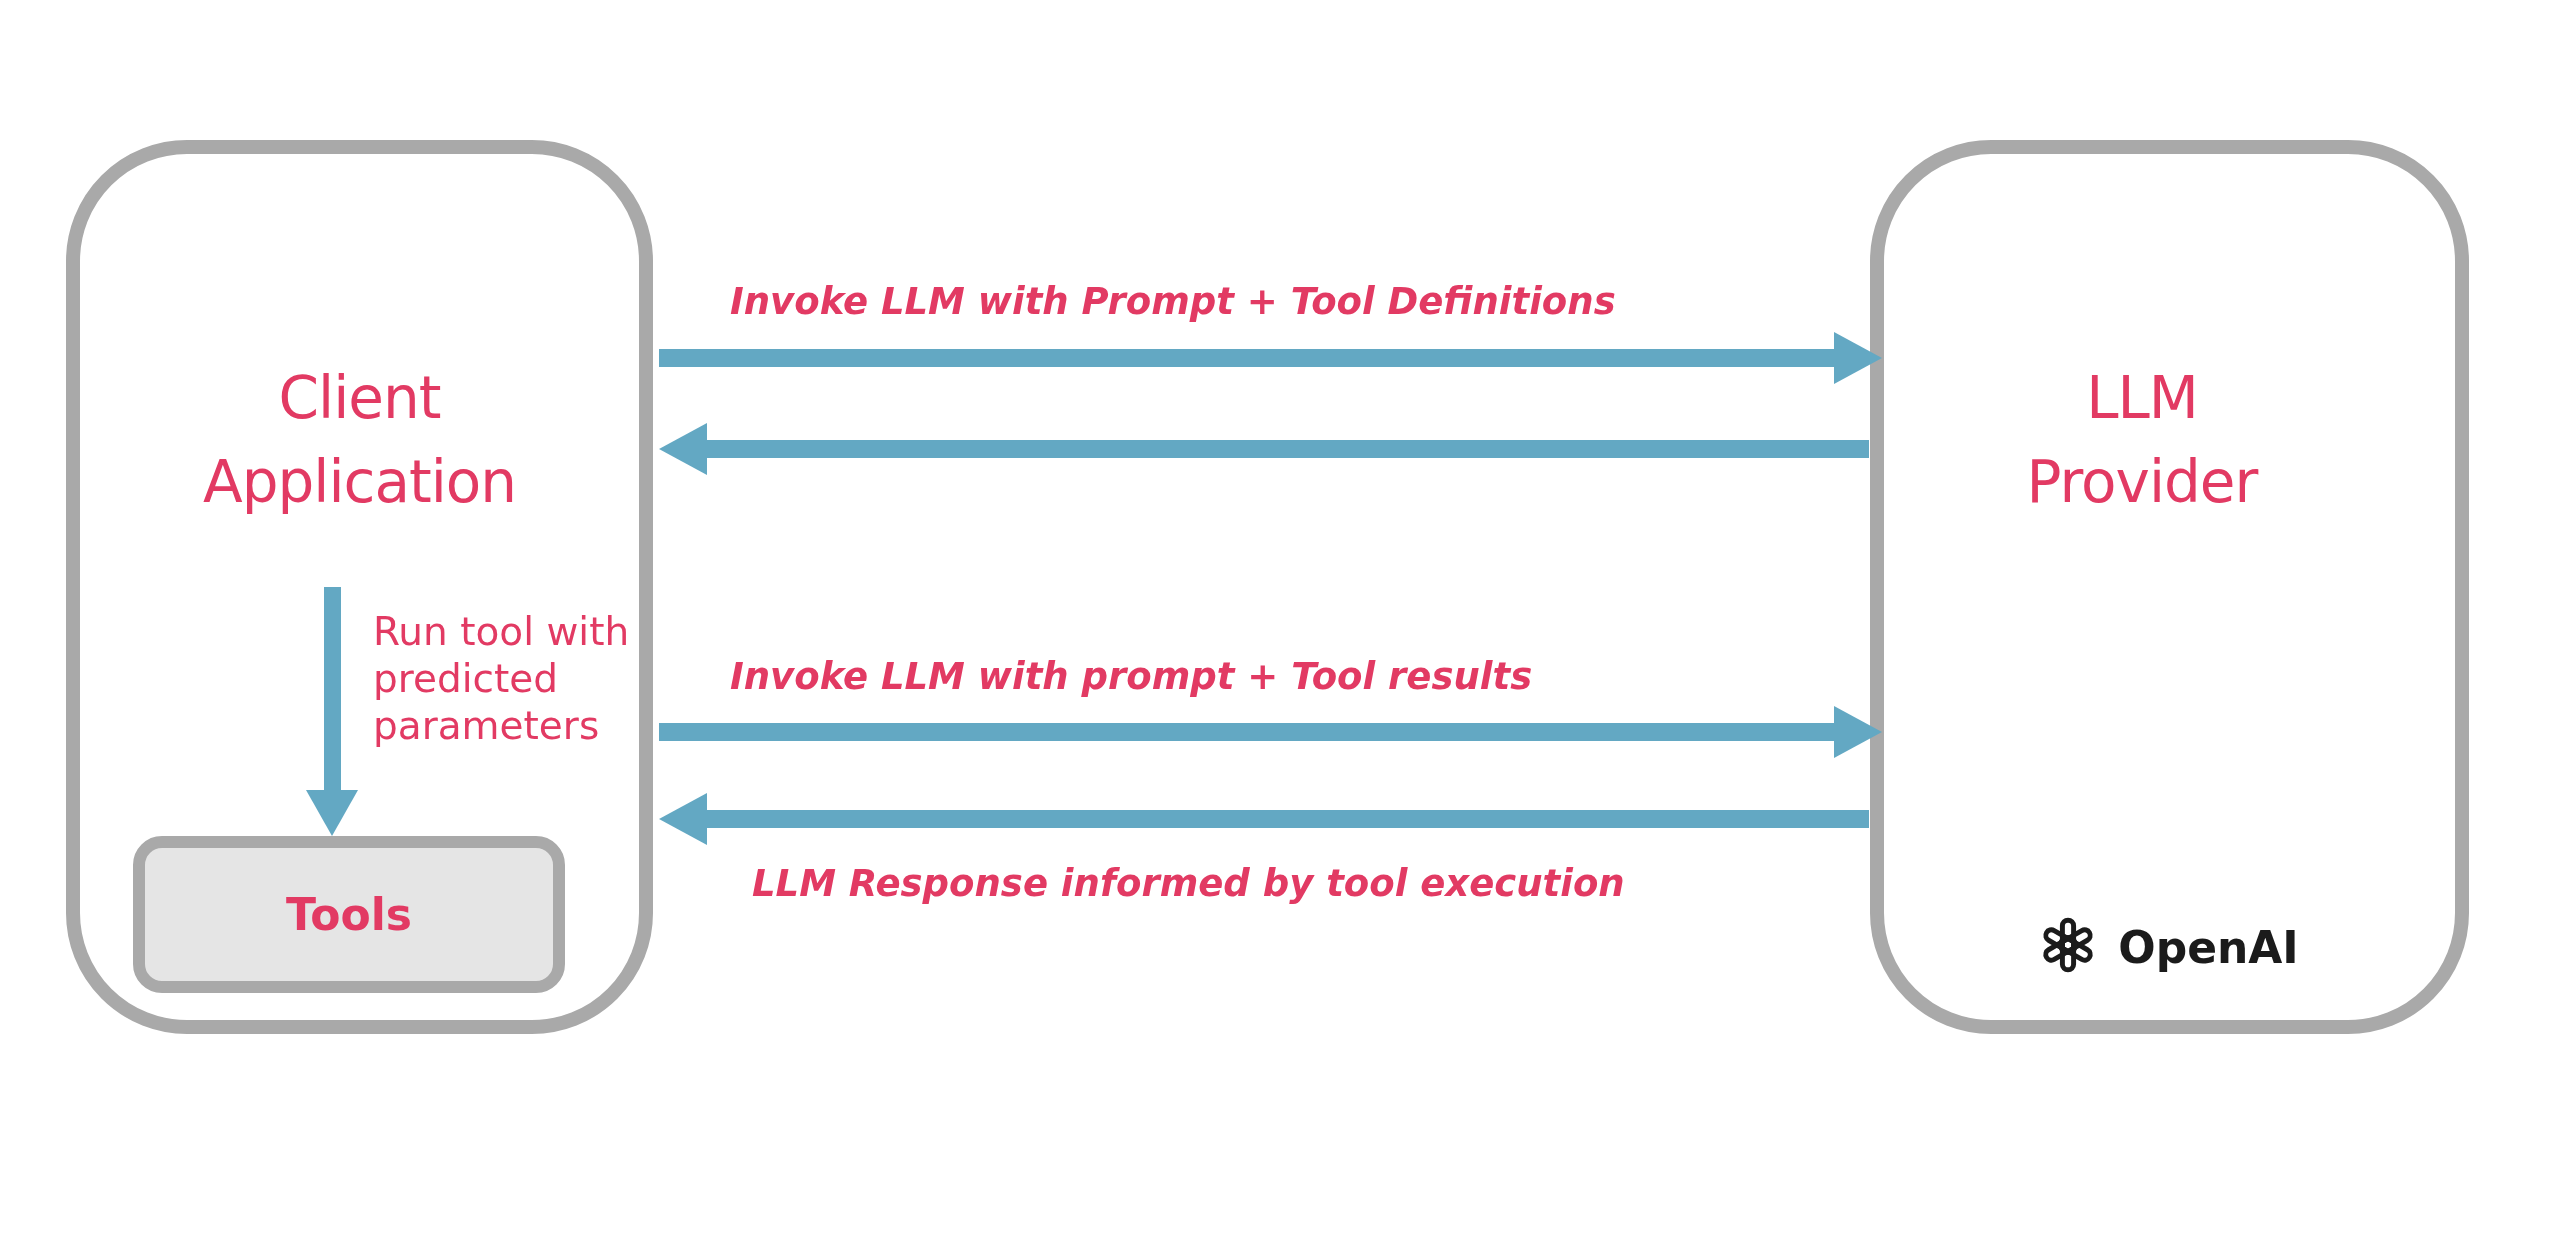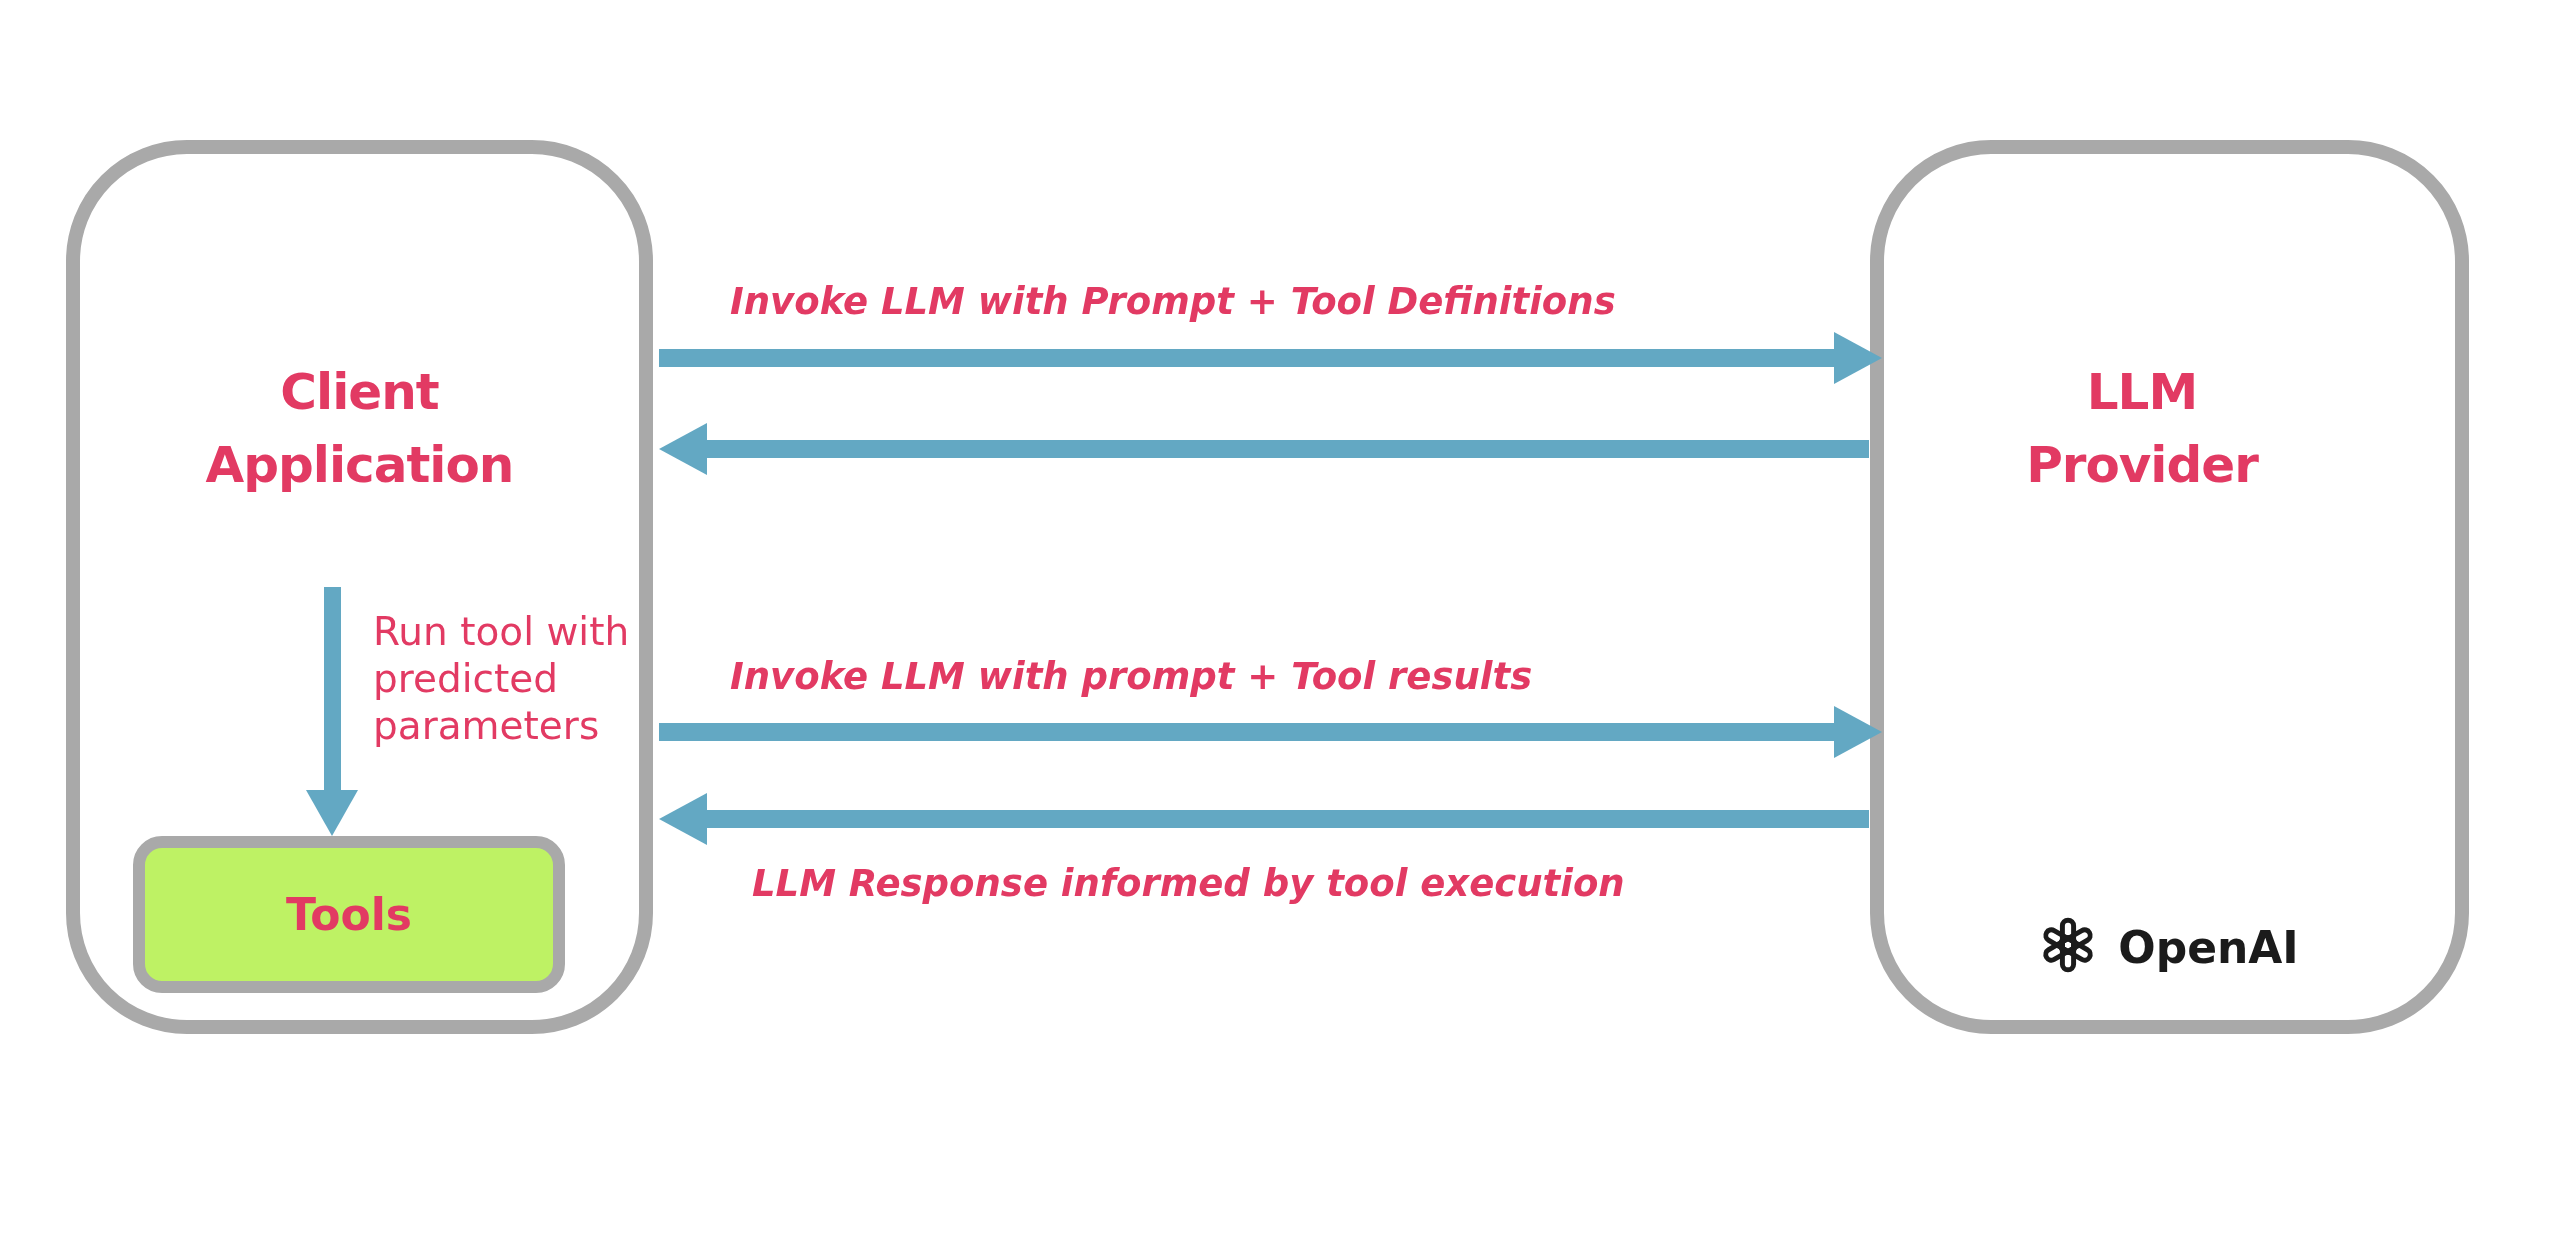--- a/index.html
+++ b/index.html
@@ -17,36 +17,36 @@
     border-radius:121px;
     background:#ffffff;
     box-sizing:border-box;
   }
   #client-box{left:66px;top:140px;width:587px;height:894px;}
   #llm-box{left:1870px;top:140px;width:599px;height:894px;}
   .box-title{
     position:absolute;
     text-align:center;
     color:var(--accent-pink,#E23A63);
-    font-weight:700;
-    font-size:50px;
+    font-weight:400;
+    font-size:58px;
     line-height:1.45;
     letter-spacing:-1px;
   }
   #client-title{left:66px;top:356px;width:587px;}
   #llm-title{left:1870px;top:356px;width:544px;}
   
   #tools-box{
     position:absolute;
     left:133px;top:836px;width:432px;height:157px;
     border:12.6px solid var(--border-gray,#A9A9A9);
     border-radius:29px;
     box-sizing:border-box;
     display:flex;align-items:center;justify-content:center;
-    background:#bef264;
+    background:#e5e5e5;
   }
   #tools-label{
     color:var(--accent-pink,#E23A63);
     font-weight:700;font-size:44px;
   }
   
   .h-stem{
     position:absolute;height:18.4px;
     background:var(--arrow-blue,#63A8C3);
   }

